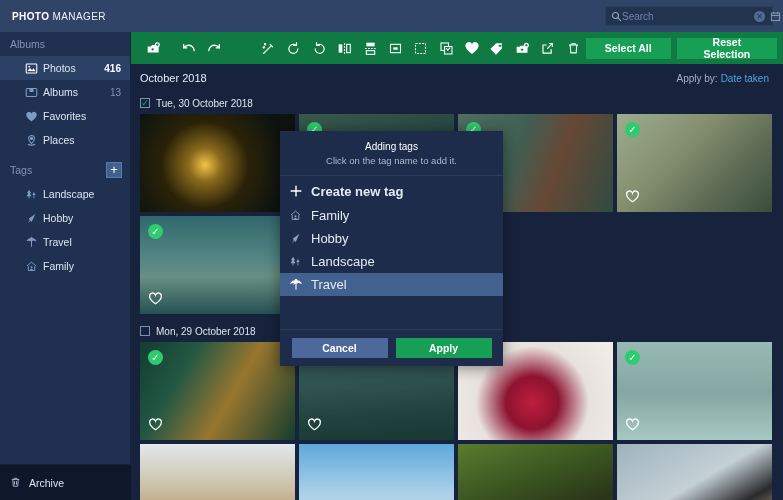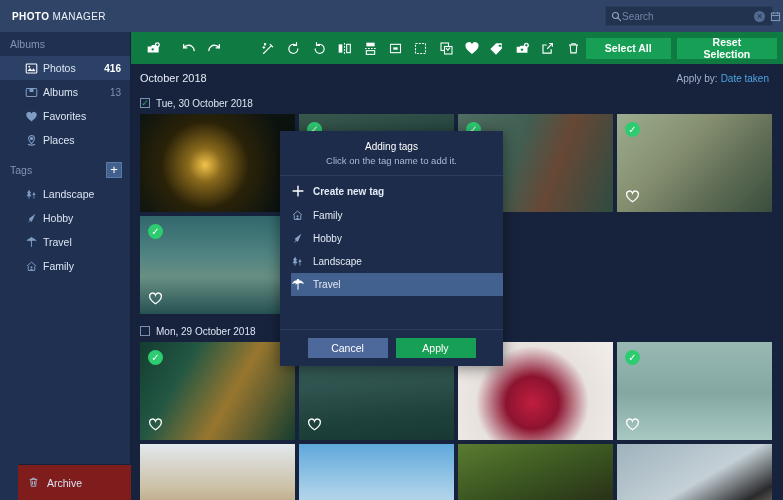--- a/index.html
+++ b/index.html
@@ -66,24 +66,24 @@
   .side-item.active { background: #2c4166; }
   .side-item .si-ico {
     width: 18px; flex: 0 0 18px; display: flex; align-items: center; color: #7e9bc4;
   }
   .side-item.active .si-ico { color: #ffffff; }
   .side-item .si-label { flex: 1; }
   .side-item .si-count { color: #7f93b1; font-size: 10px; padding-right: 9px; }
   .side-item.active .si-count { color: #ffffff; font-weight: bold; }
 
   .archive {
-    position: absolute; left: 18px; bottom: 0; width: 131px; height: 36px;
+    position: absolute; left: 0; bottom: 0; width: 131px; height: 36px;
     border-top: 1px solid #16223a;
     display: flex; align-items: center; padding-left: 9px;
-    color: #dce5f2; font-size: 10.5px; background: #7f1d1d;
+    color: #dce5f2; font-size: 10.5px; background: #0f172a;
   }
   .archive .si-ico { width: 20px; flex: 0 0 20px; display: flex; align-items: center; color: #9fb3cf; }
 
   
   .toolbar {
     position: absolute; left: 131px; top: 32px; width: 652px; height: 32px;
     background: #0f7a42; display: flex; align-items: center;
   }
   .tb-btn {
     width: 26px; height: 32px; display: flex; align-items: center; justify-content: center;
@@ -145,35 +145,35 @@
     position: absolute; left: 280px; top: 131px; width: 223px; height: 235px;
     background: #1c2c4a; box-shadow: 0 2px 14px rgba(0,0,0,.45);
     z-index: 50;
   }
   .modal-head { padding: 10px 0 9px; text-align: center; }
   .modal-title { font-size: 10px; color: #ffffff; }
   .modal-sub { font-size: 9.5px; color: #aab9d2; margin-top: 3px; }
   .modal-div { height: 1px; background: #2b3d5e; }
   .taglist { padding-top: 2px; }
   .tagrow {
-    height: 23px; display: flex; align-items: center; 
-    color: #e3eaf5; font-size: 10px; margin-left: 11px;
+    height: 23px; display: flex; align-items: center; padding-left: 9px;
+    color: #e3eaf5; font-size: 13px;
   }
   .tagrow.first { font-weight: bold; height: 26px; }
   .tagrow.hl { background: #3a5party; background: #43618e; }
   .tagrow .t-ico { width: 22px; flex: 0 0 22px; display: flex; align-items: center; color: #8aa3c8; }
   .tagrow.first .t-ico { color: #ffffff; font-size: 15px; }
   .tagrow.hl .t-ico { color: #ffffff; }
   .modal-foot {
     position: absolute; left: 0; bottom: 0; width: 100%; height: 37px;
     border-top: 1px solid #2b3d5e; display: flex; align-items: center;
     justify-content: center; gap: 8px;
   }
   .m-btn {
-    width: 80px; height: 20px; font-size: 10.5px; font-weight: normal; color: #ffffff;
+    width: 96px; height: 20px; font-size: 10.5px; font-weight: bold; color: #ffffff;
     display: flex; align-items: center; justify-content: center; border: none;
     font-family: "Liberation Sans", sans-serif;
   }
   .m-btn.cancel { background: #4d689b; }
   .m-btn.apply { background: #17a055; }
 
   svg { display: block; }
 </style>
 </head>
 <body>

